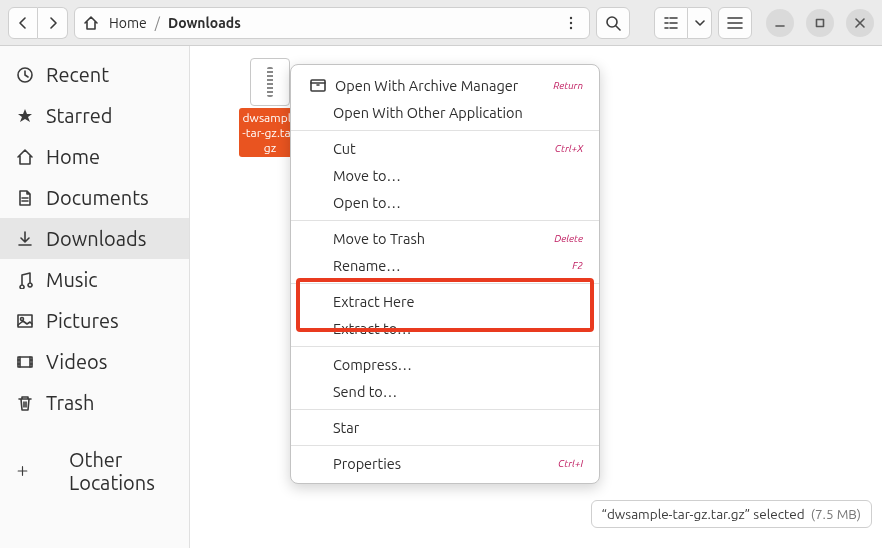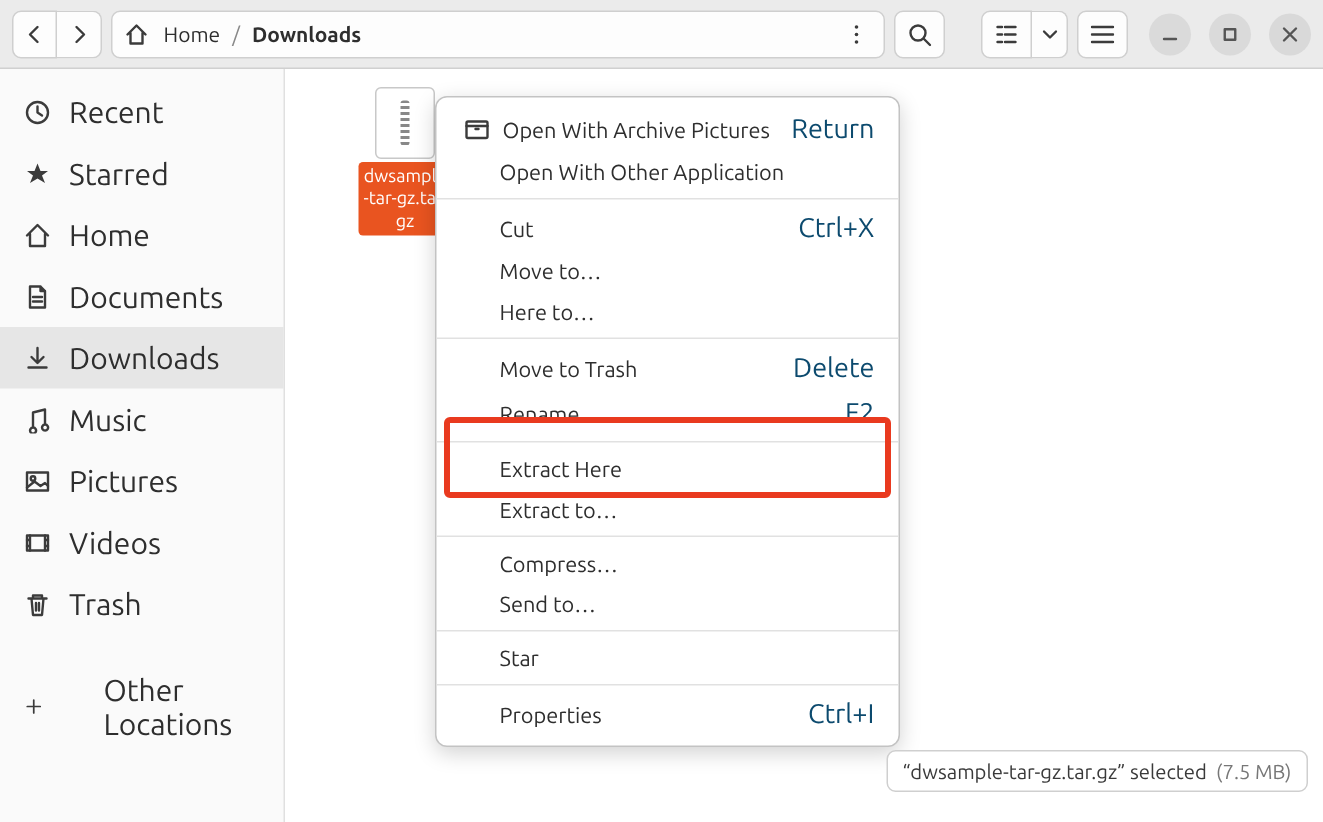--- a/index.html
+++ b/index.html
@@ -37,21 +37,21 @@
 
 .content { flex: 1; background: #ffffff; padding: 12px 0 0 48px; position: relative; }
 .file { width: 64px; display: flex; flex-direction: column; align-items: center; gap: 2px; }
 .file-icon { width: 40px; height: 48px; border: 1px solid #c8c8c8; border-radius: 4px; background: #fff; display: flex; flex-direction: column; align-items: center; justify-content: center; gap: 2px; }
 .zipper { width: 6px; height: 30px; background: repeating-linear-gradient(#888, #888 2px, #fff 2px, #fff 4px); border-radius: 2px; }
 .file-label { background: #e95420; color: #fff; font-size: 12px; line-height: 1.25; text-align: center; padding: 2px 2px; border-radius: 3px; width: 62px; word-break: break-all; }
 
 
 .ctx { position: absolute; left: 290px; top: 64px; width: 310px; background: #fff; border: 1px solid #c3c3c3; border-radius: 8px; box-shadow: 0 4px 14px rgba(0,0,0,0.18); padding: 6px 0; }
 .ctx-item { display: flex; align-items: center; padding: 5px 16px 5px 16px; font-size: 14.5px; gap: 8px; }
-.ctx-item .shortcut { margin-left: auto; color: #0c4a6e; font-size: 18px; }
+.ctx-item .shortcut { margin-left: auto; color: #be185d; font-size: 10px; font-style: italic; }
 .ctx-item .app-icon { width: 18px; height: 18px; }
 .ctx-item.noicon { padding-left: 42px; text-align: right; }
 .ctx-sep { height: 1px; background: #e1e1e1; margin: 4px 0; }
 .highlight-box { position: absolute; border: 4px solid #e93a1f; border-radius: 4px; pointer-events: none; }
 
 
 .status { position: absolute; right: 10px; bottom: 20px; background: #fff; border: 1px solid #cfcfcf; border-radius: 6px; padding: 5px 10px; font-size: 13.5px; color: #3a3a3a; }
 .status .size { color: #777; }
 
 
@@ -215,36 +215,36 @@
     </div>
   </div>
 </div>
 
 <div class="ctx">
   <div class="ctx-item">
     <svg class="app-icon" width="18" height="18" viewBox="0 0 18 18" style="margin-left:2px">
         <rect x="2" y="4" width="14" height="11" rx="1"></rect>
         <path d="M2 7 H16 M8 9 H10"></path>
       </svg>
-    <span>Open With Archive Pictures</span>
+    <span>Open With Archive Manager</span>
     <span class="shortcut">Return</span>
   </div>
   <div class="ctx-item noicon">
     <span>Open With Other Application</span>
   </div>
   <div class="ctx-sep"></div>
   <div class="ctx-item noicon">
     <span>Cut</span>
     <span class="shortcut">Ctrl+X</span>
   </div>
   <div class="ctx-item noicon">
     <span>Move to…</span>
   </div>
   <div class="ctx-item noicon">
-    <span>Here to…</span>
+    <span>Open to…</span>
   </div>
   <div class="ctx-sep"></div>
   <div class="ctx-item noicon">
     <span>Move to Trash</span>
     <span class="shortcut">Delete</span>
   </div>
   <div class="ctx-item noicon">
     <span>Rename…</span>
     <span class="shortcut">F2</span>
   </div>

